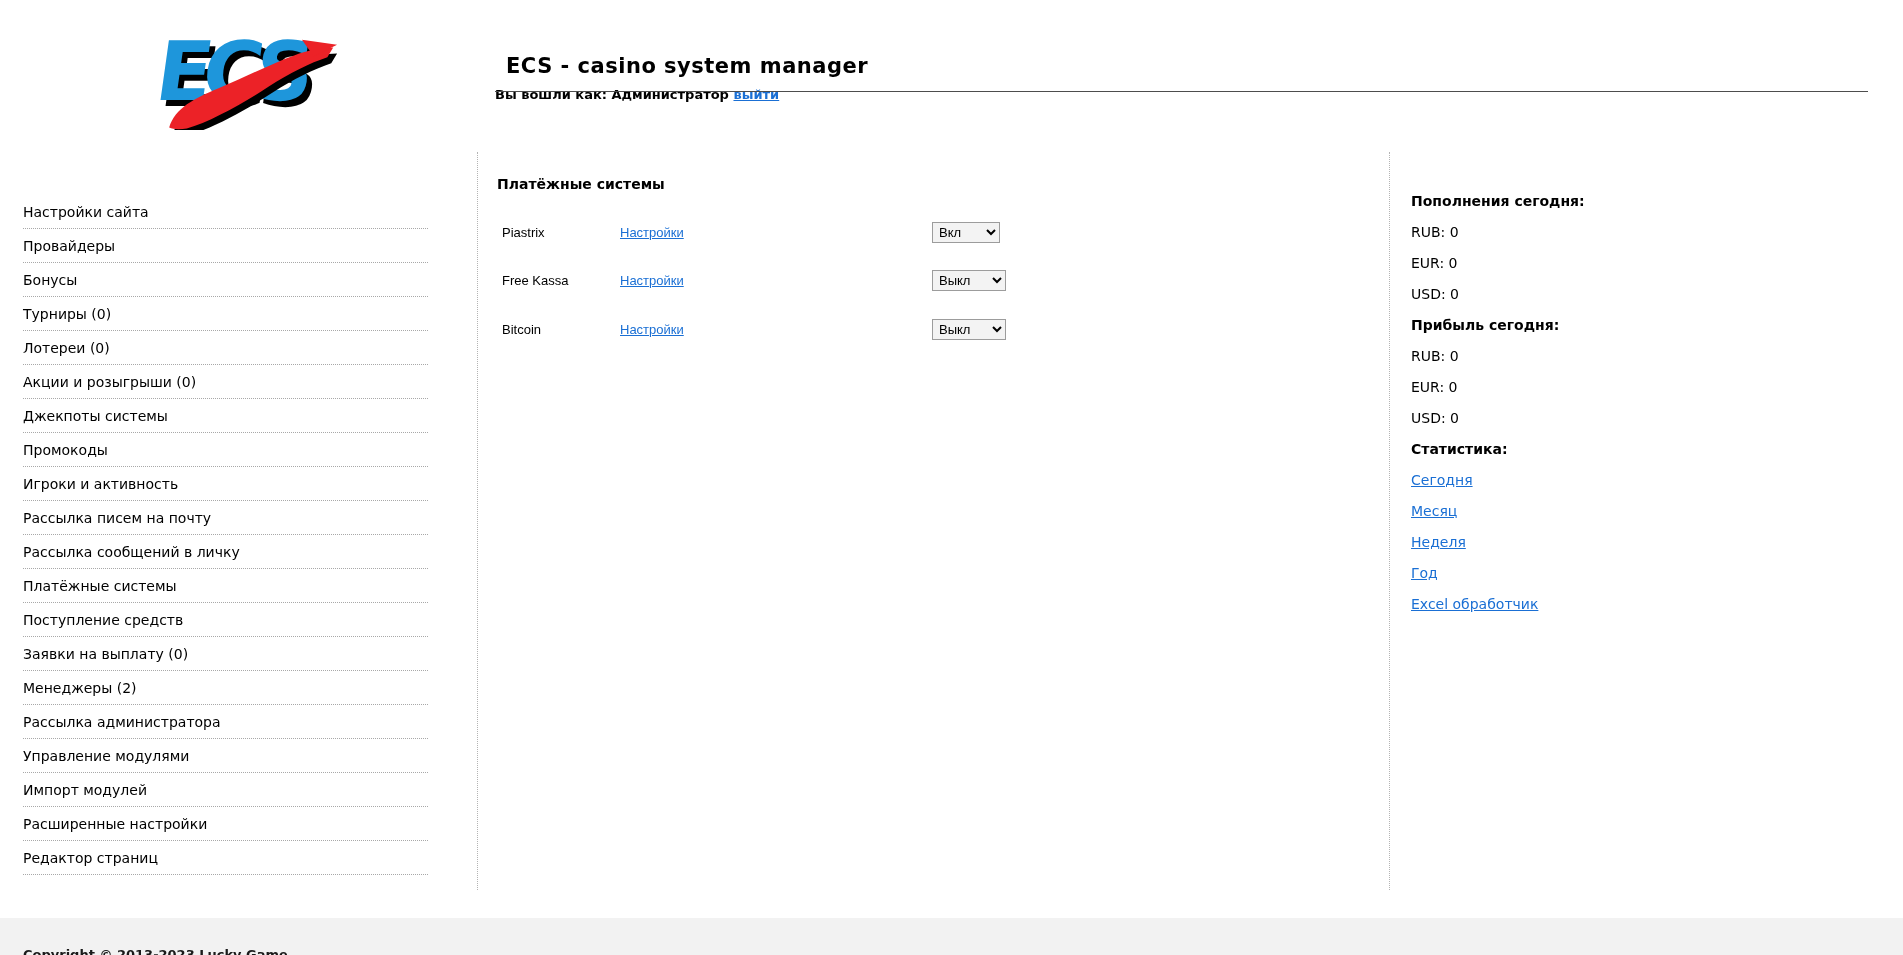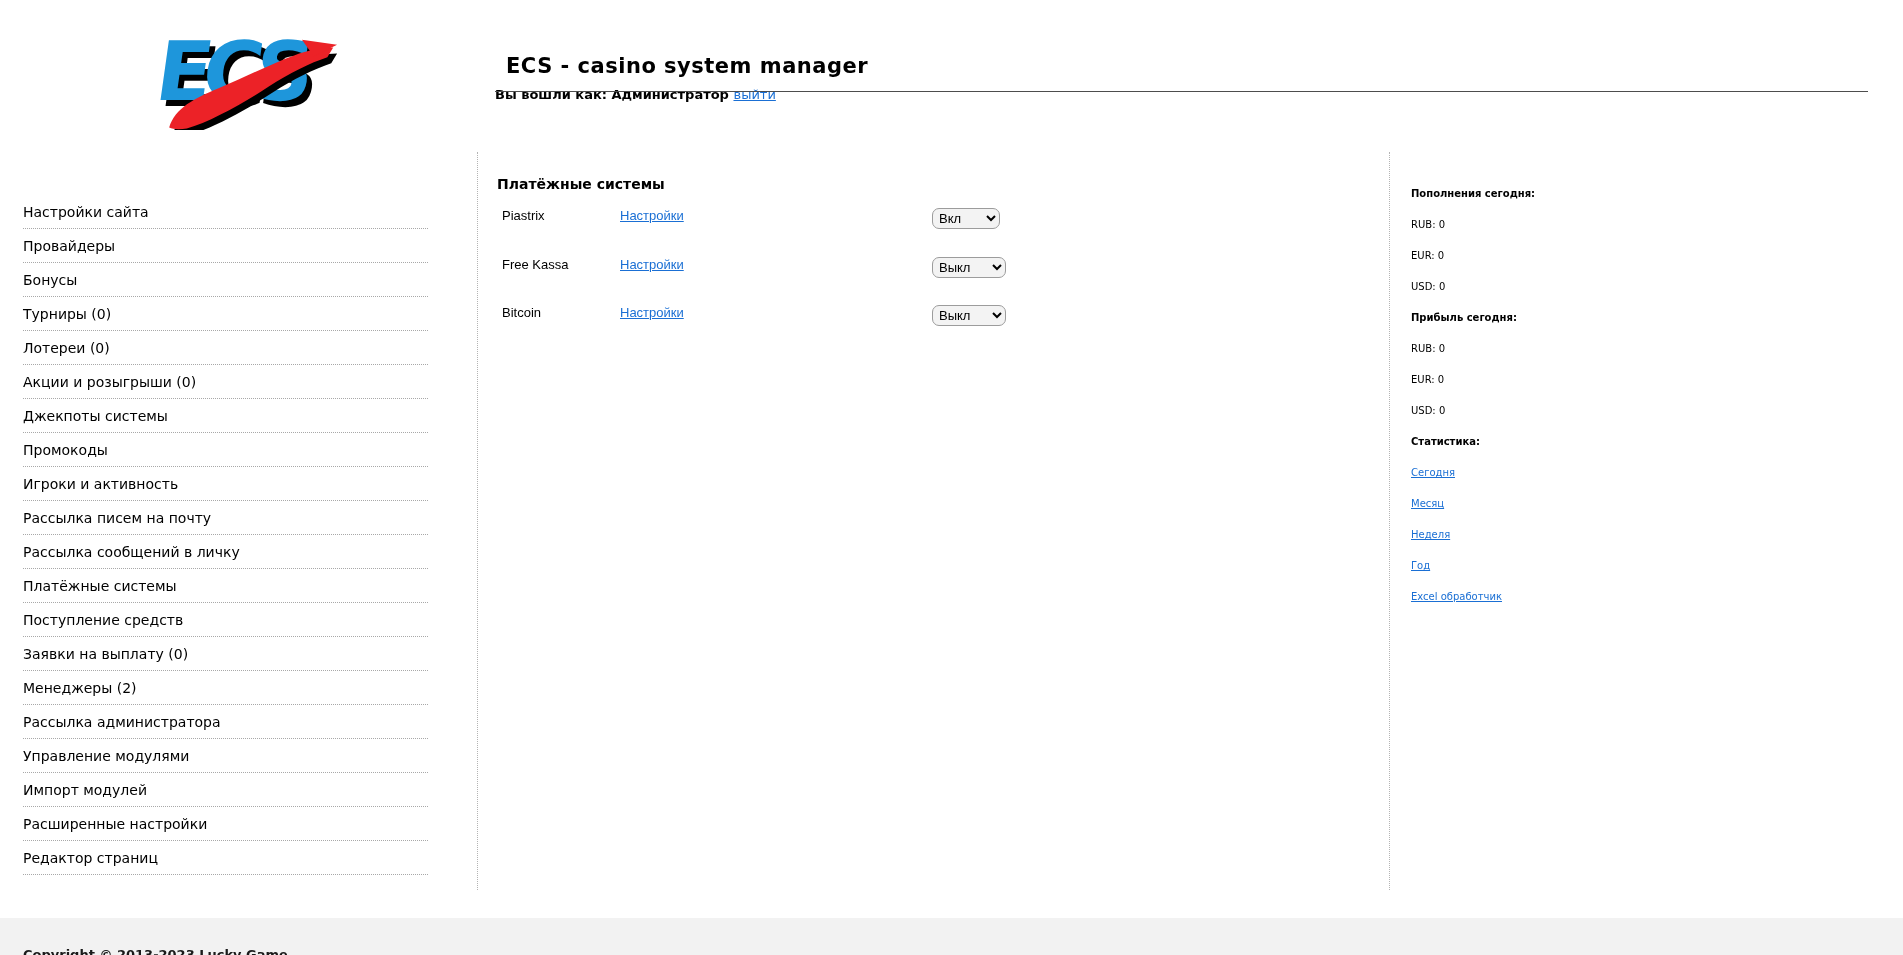--- a/index.html
+++ b/index.html
@@ -8,51 +8,51 @@
     background:#fff;color:#000;
     font-family:"DejaVu Sans",sans-serif;
   }
   a{color:#1a6fd4;text-decoration:underline}
 
   
   .logo-svg{position:absolute;left:136px;top:12px;width:205px;height:118px}
   .title-block{position:absolute;left:495px;top:44px}
   .page-title{margin:11px;font-size:21px;line-height:22px;font-weight:bold;letter-spacing:.5px}
   .login-line{margin-top:9px;font-size:13px;line-height:13px;font-weight:bold}
-  .login-line a{font-weight:normal}
+  .login-line a{font-weight:bold}
   .header-rule{position:absolute;left:495px;top:91px;width:1373px;border-top:1px solid #4d4d4d;height:0}
 
   
   .sidebar{position:absolute;left:23px;top:195px;width:405px}
   .side-item{height:33px;display:flex;align-items:center;border-bottom:1px dotted #a8a8a8;
              font-size:14px;cursor:pointer;white-space:nowrap}
 
   
   .vsep{position:absolute;top:152px;height:738px;border-left:1px dotted #b3b3b3;width:0}
   .vsep-left{left:477px}
   .vsep-right{left:1389px}
 
   
   .main-panel{position:absolute;left:497px;top:148px;width:860px}
   .main-heading{margin:28px 0 0 0;font-size:14px;line-height:17px;font-weight:bold}
   .pay-rows{margin-top:15px}
-  .pay-row{height:48.5px;display:flex;font-family:"Liberation Sans",sans-serif;font-size:13px}
+  .pay-row{height:48.5px;display:flex;align-items:center;font-family:"Liberation Sans",sans-serif;font-size:13px}
   .pay-name{width:118px;padding-left:5px;white-space:nowrap}
   .pay-link{width:312px}
   .pay-link a{font-family:"Liberation Sans",sans-serif}
   .pay-select select{
     font-family:"Liberation Sans",sans-serif;font-size:13px;
     height:21px;width:74px;padding:0 2px;
-    border:1px solid #9c9c9c;border-radius:7px;background:#f3f3f3;color:#000;
+    border:1px solid #9c9c9c;border-radius:0;background:#f3f3f3;color:#000;
   }
   .pay-row:nth-child(1) .pay-select select{width:68px}
 
   
   .stats-panel{position:absolute;left:1411px;top:178px;width:300px}
-  .stat-line{height:31px;display:flex;align-items:center;font-size:10px;white-space:nowrap}
+  .stat-line{height:31px;display:flex;align-items:flex-end;font-size:14px;white-space:nowrap}
   .stat-bold{font-weight:bold}
 
   
   .footer{position:absolute;left:0;top:918px;width:1903px;height:37px;background:#f2f2f2}
   .footer-text{position:absolute;left:23px;top:29px;font-size:13px;font-weight:bold;color:#1a1a1a;white-space:nowrap}
 </style>
 </head>
 <body>
 
 <svg class="logo-svg" viewBox="0 0 210 120" aria-hidden="true">

